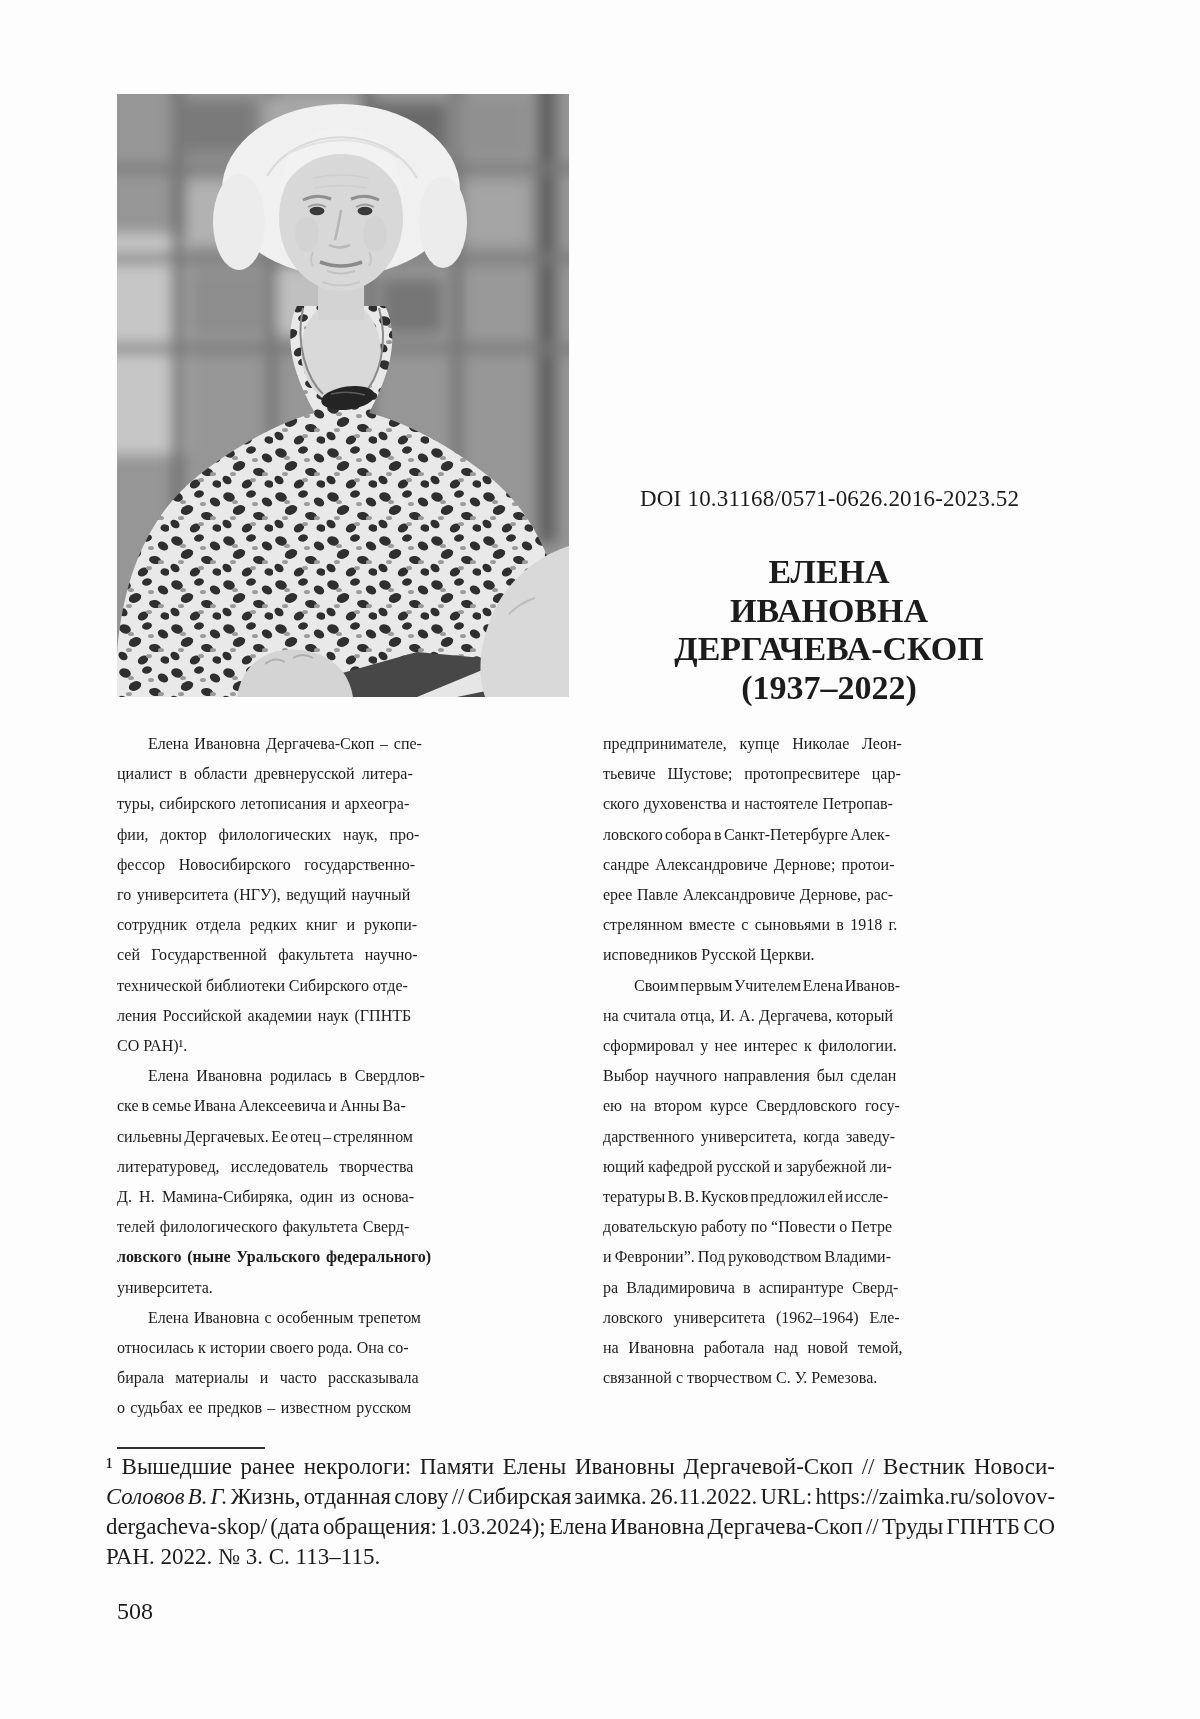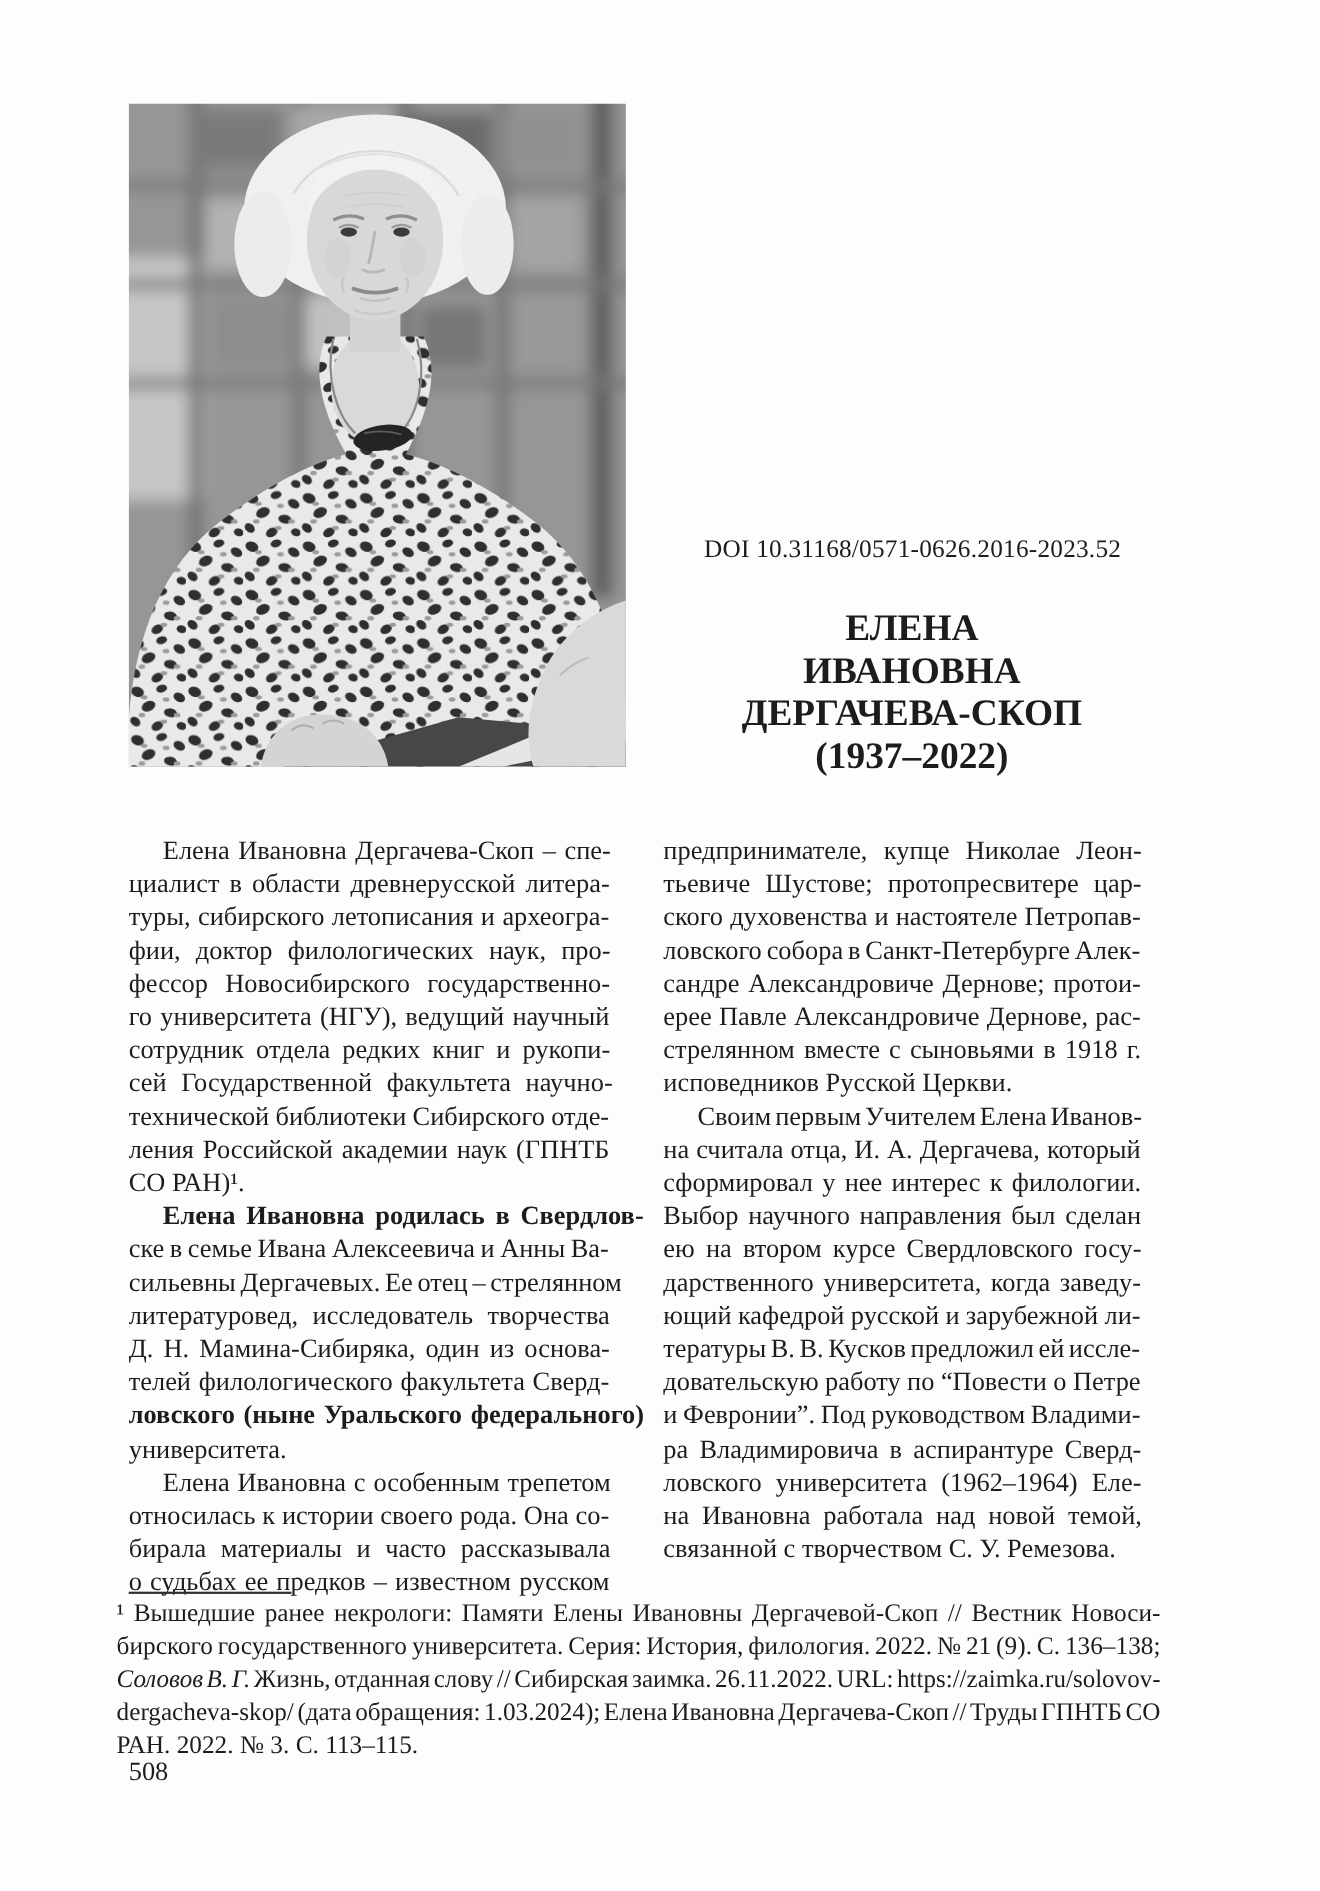--- a/index.html
+++ b/index.html
@@ -13,21 +13,21 @@
   }
   .photo svg{display:block;width:100%;height:100%;}
   .doi{
     position:absolute;left:640px;top:486px;font-size:23px;letter-spacing:.2px;white-space:nowrap;
   }
   .title{
     position:absolute;left:603px;top:553px;width:452px;
     text-align:center;font-weight:bold;font-size:34px;line-height:38.5px;
   }
   .col{
-    position:absolute;top:759px;font-size:24px;line-height:30.2px;
+    position:absolute;top:729px;font-size:16px;line-height:30.2px;
   }
   .col-left{left:117px;width:455px;}
   .col-right{left:603px;width:452px;}
   .tline{white-space:nowrap;}
   .tline.indent{text-indent:31px;}
   .fnrule{
     position:absolute;left:117px;top:1447px;width:148px;height:2px;background:#2f2f2f;
   }
   .footnote{
     position:absolute;left:106px;top:1452px;width:949px;font-size:23px;line-height:30px;
@@ -169,21 +169,21 @@
       <div class="tline"><span class="inner" style="word-spacing: 3.16406px;">циалист в области древнерусской литера-</span></div>
       <div class="tline"><span class="inner" style="word-spacing: 0.71875px;">туры, сибирского летописания и археогра-</span></div>
       <div class="tline"><span class="inner" style="word-spacing: 7.77734px;">фии, доктор филологических наук, про-</span></div>
       <div class="tline"><span class="inner" style="word-spacing: 9.64062px;">фессор Новосибирского государственно-</span></div>
       <div class="tline"><span class="inner" style="word-spacing: 1.48438px;">го университета (НГУ), ведущий научный</span></div>
       <div class="tline"><span class="inner" style="word-spacing: 4.9375px;">сотрудник отдела редких книг и рукопи-</span></div>
       <div class="tline"><span class="inner" style="word-spacing: 7.25px;">сей Государственной факультета научно-</span></div>
       <div class="tline"><span class="inner" style="word-spacing: -0.260417px;">технической библиотеки Сибирского отде-</span></div>
       <div class="tline"><span class="inner" style="word-spacing: 2.05859px;">ления Российской академии наук (ГПНТБ</span></div>
       <div class="tline para-end"><span class="inner" style="word-spacing: 0px;">СО РАН)¹.</span></div>
-      <div class="tline indent"><span class="inner" style="word-spacing: 3.80469px; font-weight: bold;">Елена Ивановна родилась в Свердлов-</span></div>
+      <div class="tline indent"><span class="inner" style="word-spacing: 3.80469px;">Елена Ивановна родилась в Свердлов-</span></div>
       <div class="tline"><span class="inner" style="word-spacing: -0.982143px;">ске в семье Ивана Алексеевича и Анны Ва-</span></div>
       <div class="tline"><span class="inner" style="word-spacing: -1.73125px;">сильевны Дергачевых. Ее отец – стрелянном</span></div>
       <div class="tline"><span class="inner" style="word-spacing: 7.25px;">литературовед, исследователь творчества</span></div>
       <div class="tline"><span class="inner" style="word-spacing: 3.20938px;">Д. Н. Мамина-Сибиряка, один из основа-</span></div>
       <div class="tline"><span class="inner" style="word-spacing: 1.04688px;">телей филологического факультета Сверд-</span></div>
       <div class="tline"><span class="inner" style="word-spacing: 1.80729px; font-weight: bold;">ловского (ныне Уральского федерального)</span></div>
       <div class="tline para-end"><span class="inner" style="word-spacing: 0px;">университета.</span></div>
       <div class="tline indent"><span class="inner" style="word-spacing: 1.11719px; text-align: center;">Елена Ивановна с особенным трепетом</span></div>
       <div class="tline"><span class="inner" style="word-spacing: 0.135417px;">относилась к истории своего рода. Она со-</span></div>
       <div class="tline"><span class="inner" style="word-spacing: 7.24609px;">бирала материалы и часто рассказывала</span></div>
@@ -211,21 +211,20 @@
       <div class="tline"><span class="inner" style="word-spacing: 4.23438px;">ра Владимировича в аспирантуре Сверд-</span></div>
       <div class="tline"><span class="inner" style="word-spacing: 6.78646px;">ловского университета (1962–1964) Еле-</span></div>
       <div class="tline"><span class="inner" style="word-spacing: 5.66563px;">на Ивановна работала над новой темой,</span></div>
       <div class="tline para-end"><span class="inner" style="word-spacing: 0px;">связанной с творчеством С. У. Ремезова.</span></div>
     </div>
 
   <div class="fnrule"></div>
 
   <div class="footnote" id="footnote-block">
       <div class="fline"><span class="inner" style="word-spacing: 2.91875px;"><span>¹ Вышедшие ранее некрологи: Памяти Елены Ивановны Дергачевой-Скоп // Вестник Новоси-</span></span></div>
-      <div class="fline"><span class="inner" style="word-spacing: -1.31108px;"><span>бирского государственного университета. Серия: История, филология. 2022. № 21 (9). С. 136–138;</span></span></div>
       <div class="fline"><span class="inner" style="word-spacing: -2.5px; transform-origin: left center; display: inline-block; transform: scaleX(0.989331);"><span class="seg-italic">Соловов В. Г.</span><span> Жизнь, отданная слову // Сибирская заимка. 26.11.2022. URL: https://zaimka.ru/solovov-</span></span></div>
       <div class="fline"><span class="inner" style="word-spacing: -2.5px; transform-origin: left center; display: inline-block; transform: scaleX(0.995884);"><span>dergacheva-skop/ (дата обращения: 1.03.2024); Елена Ивановна Дергачева-Скоп // Труды ГПНТБ СО</span></span></div>
       <div class="fline para-end"><span class="inner" style="word-spacing: 0px;"><span>РАН. 2022. № 3. С. 113–115.</span></span></div>
     </div>
 
   <div class="pagenum">508</div>
 
 </div>
 
 </body></html>

